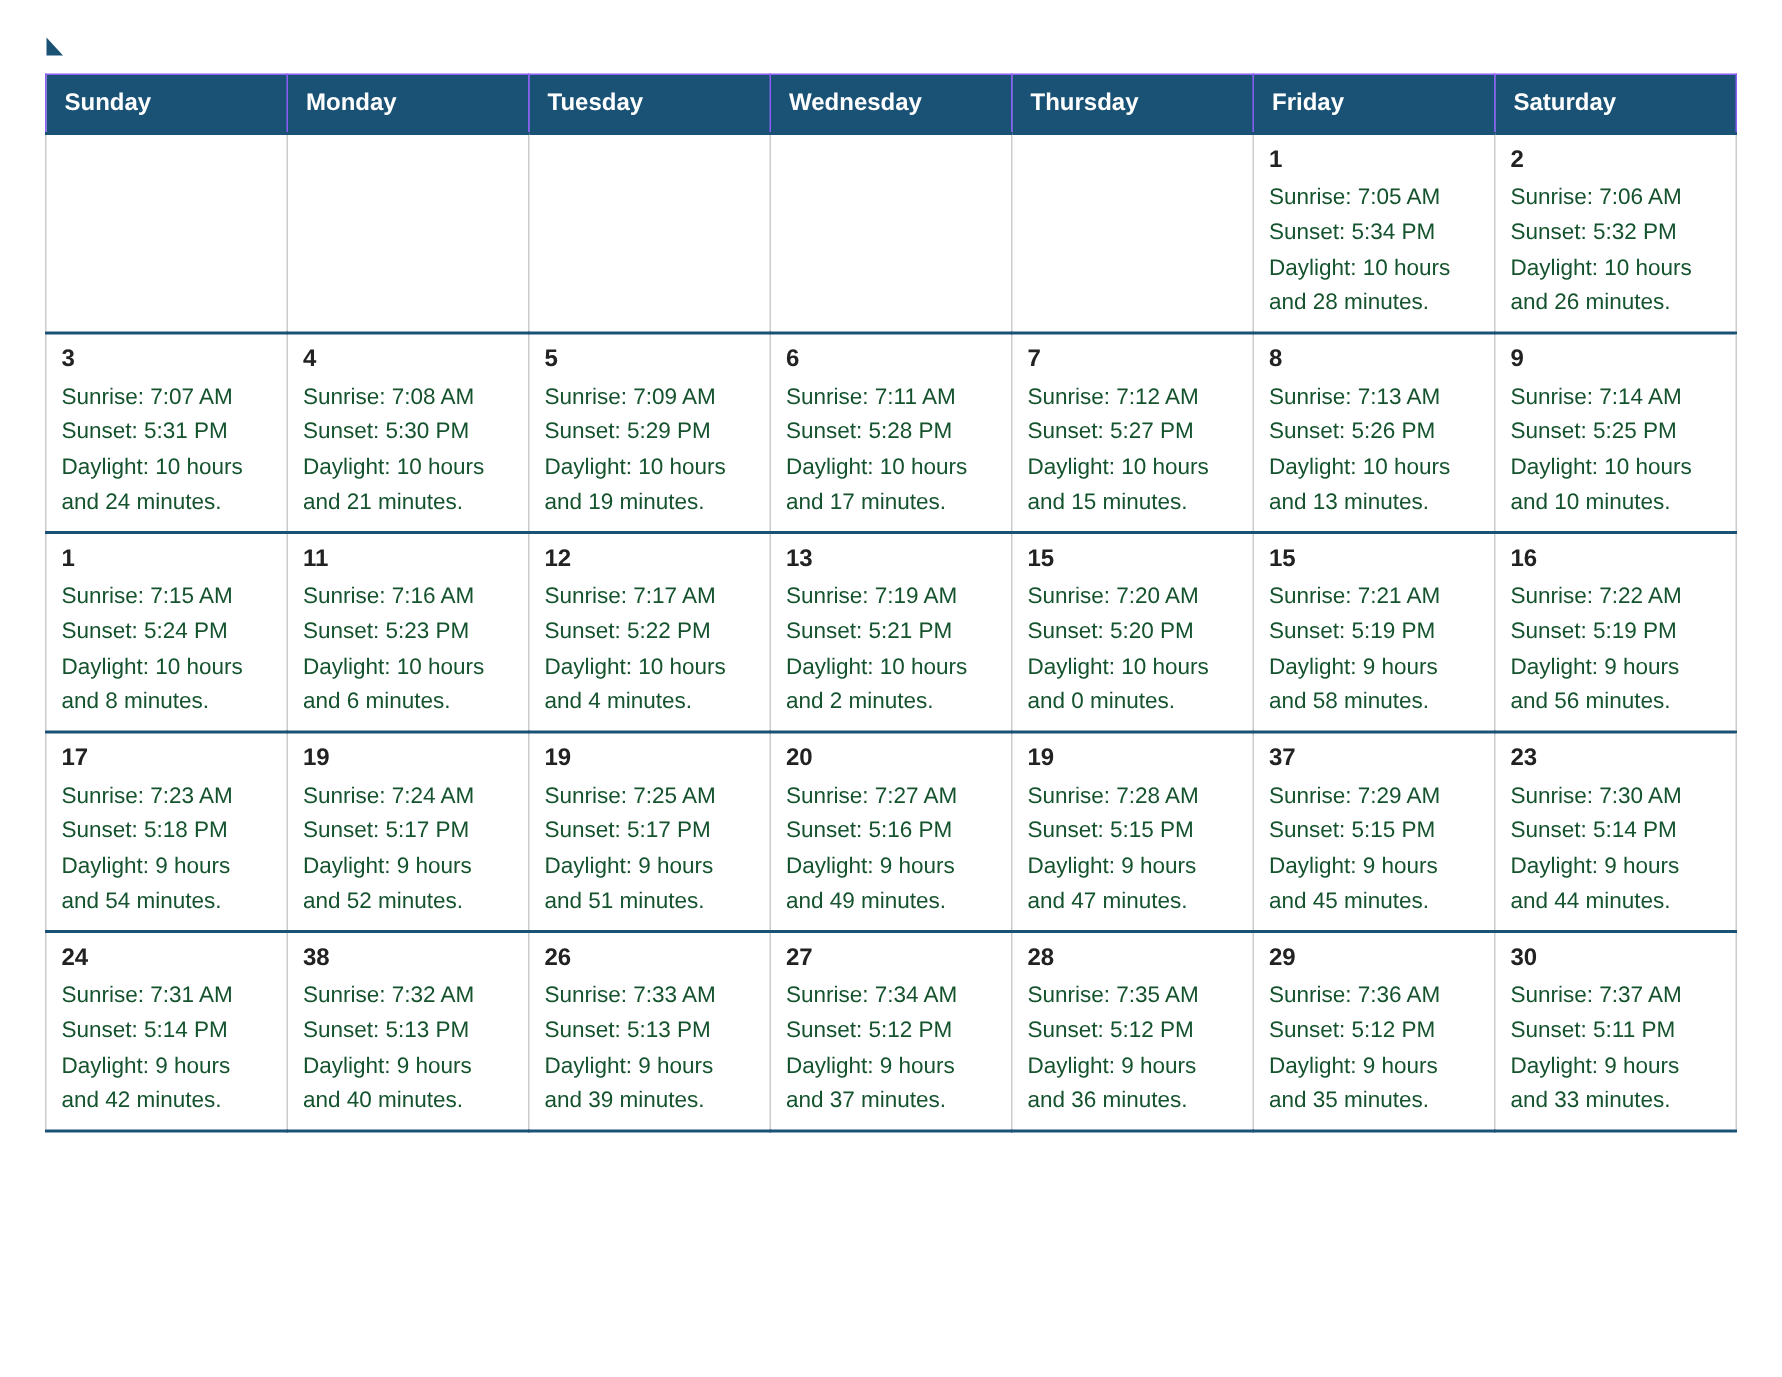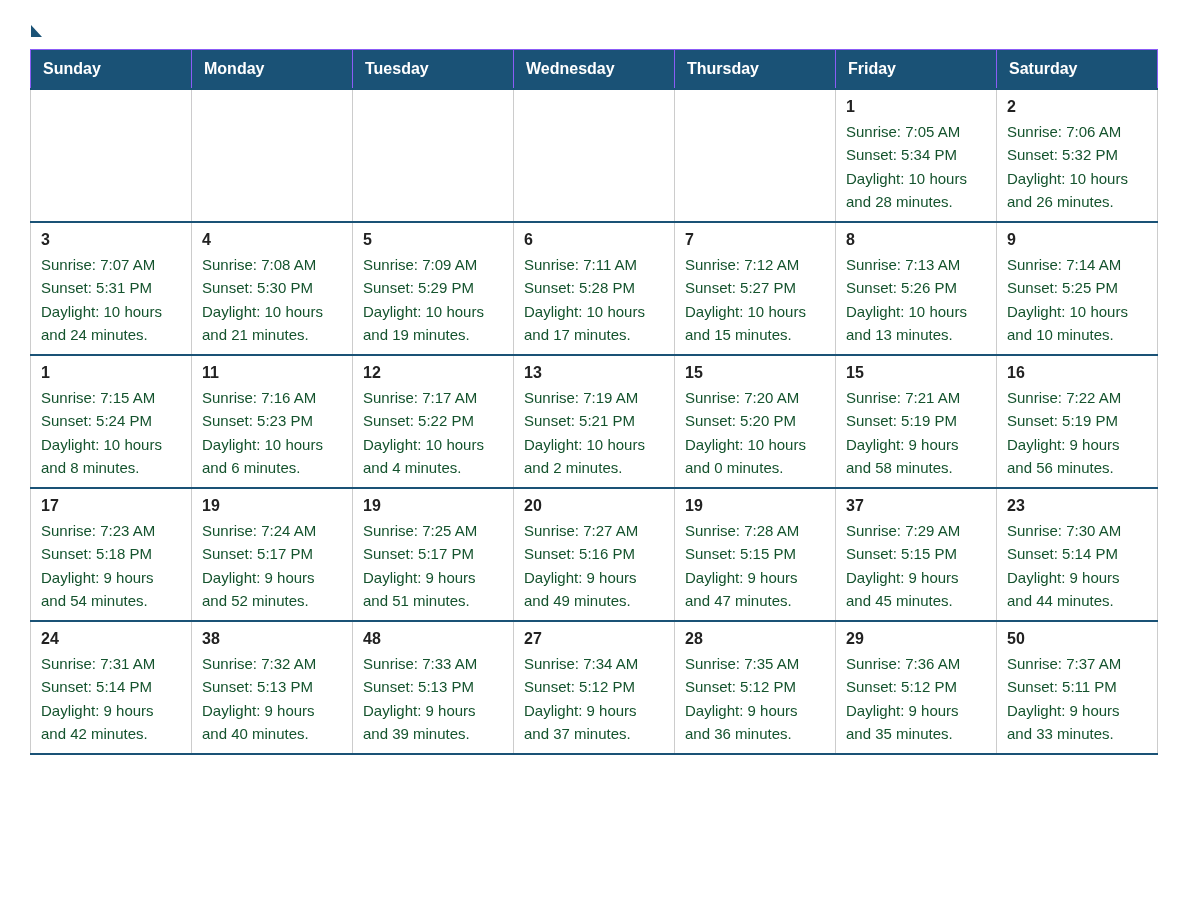--- a/index.html
+++ b/index.html
@@ -246,34 +246,34 @@
       <tr>
         <td>
           <span class="day-number">24</span>
           <div class="day-info">Sunrise: 7:31 AM<br>Sunset: 5:14 PM<br>Daylight: 9 hours and 42 minutes.</div>
         </td>
         <td>
           <span class="day-number">38</span>
           <div class="day-info">Sunrise: 7:32 AM<br>Sunset: 5:13 PM<br>Daylight: 9 hours and 40 minutes.</div>
         </td>
         <td>
-          <span class="day-number">48</span>
+          <span class="day-number">26</span>
           <div class="day-info">Sunrise: 7:33 AM<br>Sunset: 5:13 PM<br>Daylight: 9 hours and 39 minutes.</div>
         </td>
         <td>
           <span class="day-number">27</span>
           <div class="day-info">Sunrise: 7:34 AM<br>Sunset: 5:12 PM<br>Daylight: 9 hours and 37 minutes.</div>
         </td>
         <td>
           <span class="day-number">28</span>
           <div class="day-info">Sunrise: 7:35 AM<br>Sunset: 5:12 PM<br>Daylight: 9 hours and 36 minutes.</div>
         </td>
         <td>
           <span class="day-number">29</span>
           <div class="day-info">Sunrise: 7:36 AM<br>Sunset: 5:12 PM<br>Daylight: 9 hours and 35 minutes.</div>
         </td>
         <td>
-          <span class="day-number">50</span>
+          <span class="day-number">30</span>
           <div class="day-info">Sunrise: 7:37 AM<br>Sunset: 5:11 PM<br>Daylight: 9 hours and 33 minutes.</div>
         </td>
       </tr>
     </tbody>
 </table>
 
 </body></html>

